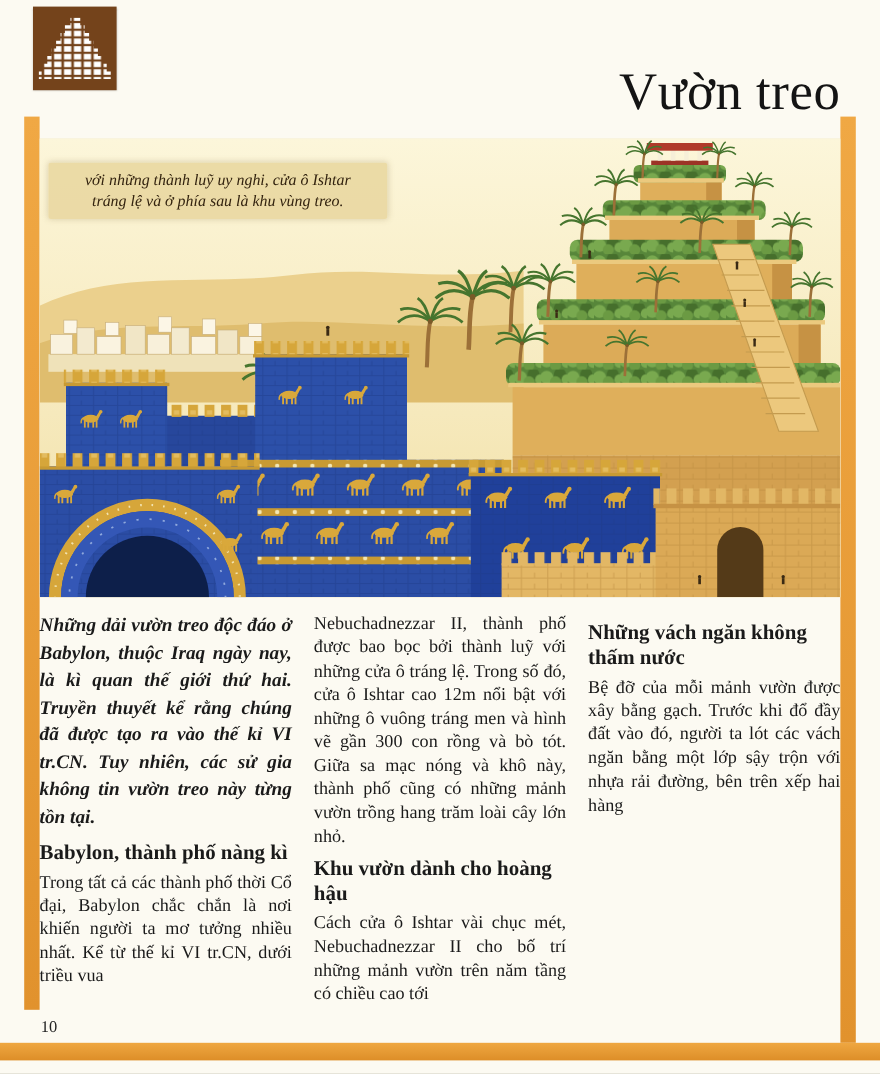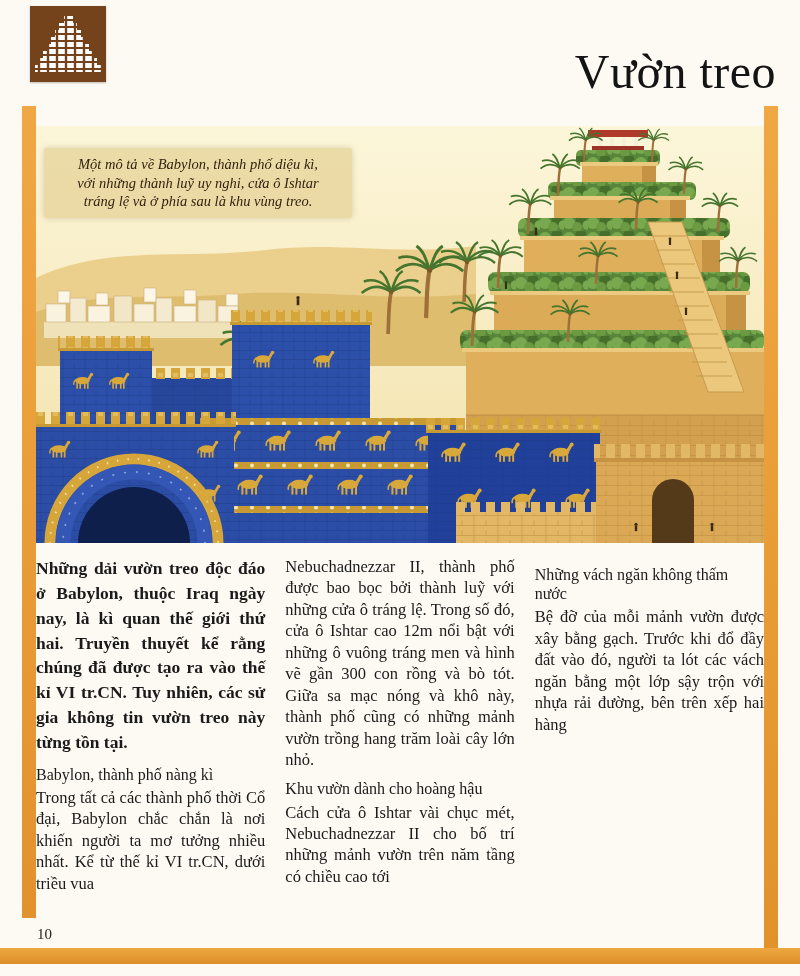--- a/index.html
+++ b/index.html
@@ -9,42 +9,42 @@
     font-family:"Liberation Serif","DejaVu Serif",serif;color:#1a1a1a;
   }
   
   .frame{position:absolute;background:linear-gradient(180deg,#F0A844,#E1922D);}
   .frame-left{left:22px;top:106px;width:14px;height:812px;}
   .frame-right{left:764px;top:106px;width:14px;height:842px;}
   .frame-bottom{left:0;top:948px;width:800px;height:16px;background:linear-gradient(180deg,#EFA741,#DD8E28);}
   
   .logo{position:absolute;left:30px;top:6px;width:76px;height:76px;background:#74431B;box-shadow:0 1px 2px rgba(0,0,0,.25);}
   .page-title{
-    position:absolute;right:24px;top:44px;margin:0;
+    position:absolute;right:24px;top:44px;margin:12px;
     font-size:48px;font-weight:400;letter-spacing:.5px;color:#141414;
   }
   
   .figure{position:absolute;left:36px;top:126px;width:728px;height:417px;overflow:hidden;background:#F6EBC4;}
   .figure svg{display:block;}
   .caption{
     position:absolute;left:8px;top:22px;width:292px;
     background:rgba(233,216,162,0.92);
     padding:7px 8px;border-radius:2px;
     font-style:italic;font-size:14.5px;line-height:1.28;color:#33230F;text-align:center;
     box-shadow:0 0 6px rgba(120,95,40,.25);
   }
   .caption span{display:block;}
   
   .article{
     position:absolute;left:36px;top:556px;width:728px;display:flex;gap:20px;
   }
   .col{flex:1 1 0;min-width:0;}
   .col p{margin:0 0 6px;font-size:16.5px;line-height:1.3;text-align:justify;}
-  .col h3{margin:9px 0 3px;font-size:16px;line-height:1.2;font-weight:400;}
-  .intro{font-weight:700;font-size:17.5px !important;line-height:1.42 !important;margin-bottom:10px !important;}
+  .col h3{margin:9px 0 3px;font-size:19px;line-height:1.2;font-weight:700;}
+  .intro{font-weight:700;font-style:italic;font-size:17.5px !important;line-height:1.42 !important;margin-bottom:10px !important;}
   
   .page-number{position:absolute;left:37px;top:926px;font-size:15px;color:#222;}
 </style>
 </head>
 <body>
 
 <div class="page">
 
   <div class="frame frame-left"></div>
   <div class="frame frame-right"></div>
@@ -285,21 +285,20 @@
       <rect x="560" y="332" width="168" height="85" fill="#DBA956"></rect>
       <rect x="560" y="332" width="168" height="85" fill="url(#tanbrick)"></rect>
       <rect x="558" y="318" width="170" height="15" fill="url(#tancren)"></rect>
       <rect x="558" y="332" width="170" height="4" fill="#C69244"></rect>
       <path d="M616 417 L616 374 A 21 21 0 0 1 658 374 L658 417 Z" fill="#543A18"></path>
       <use href="#fig" transform="translate(600,404) scale(1.1)"></use>
       <use href="#fig" transform="translate(676,404) scale(1.1)"></use>
     </svg>
 
     <div class="caption">
-      <span>Một mô tả về Babylon, thành phố diệu kì,</span>
       <span>với những thành luỹ uy nghi, cửa ô Ishtar</span>
       <span>tráng lệ và ở phía sau là khu vùng treo.</span>
     </div>
   </div>
 
   <div class="article">
     <div class="col">
       <p class="intro">Những dải vườn treo độc đáo ở Babylon, thuộc Iraq ngày nay, là kì quan thế giới thứ hai. Truyền thuyết kể rằng chúng đã được tạo ra vào thế kỉ VI tr.CN. Tuy nhiên, các sử gia không tin vườn treo này từng tồn tại.</p>
       <h3>Babylon, thành phố nàng kì</h3>
       <p>Trong tất cả các thành phố thời Cổ đại, Babylon chắc chắn là nơi khiến người ta mơ tưởng nhiều nhất. Kể từ thế kỉ VI tr.CN, dưới triều vua</p>

